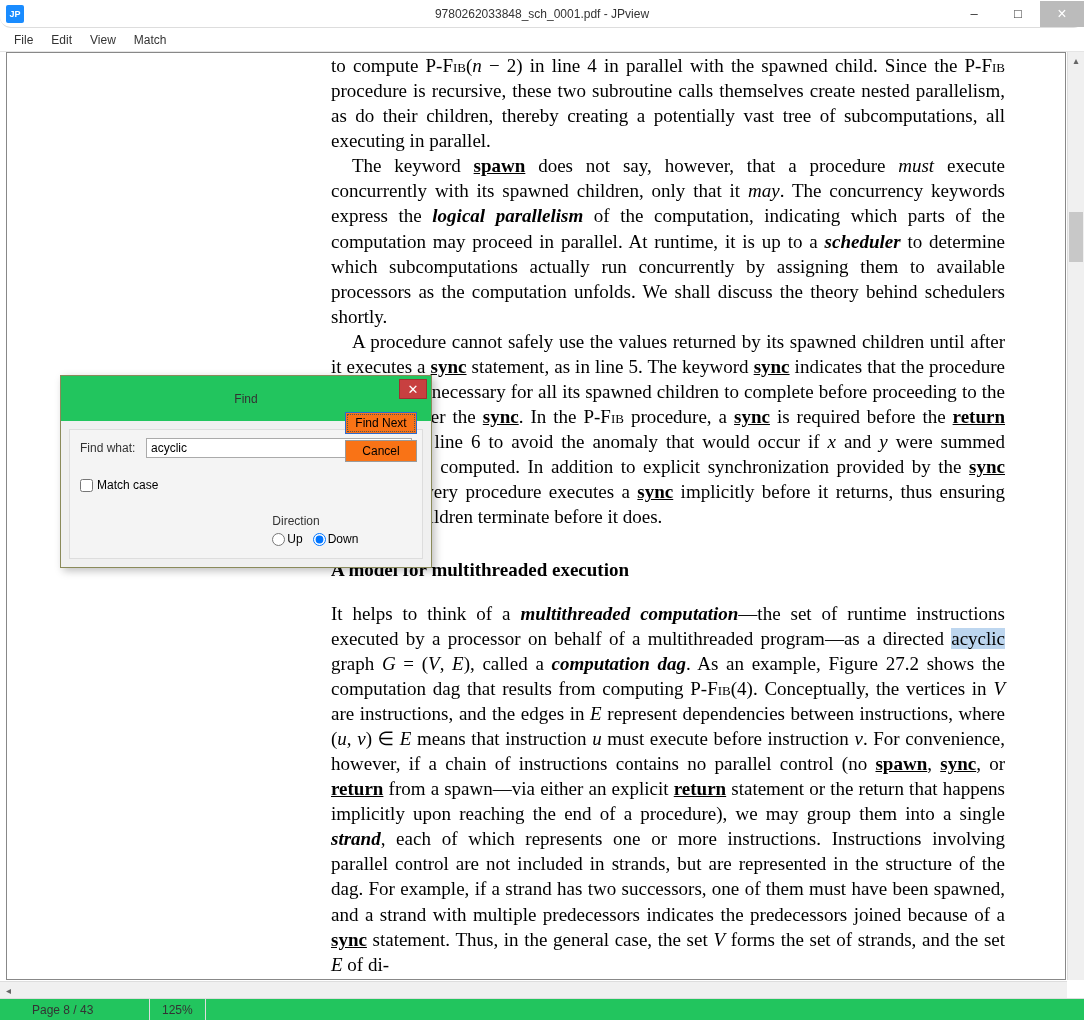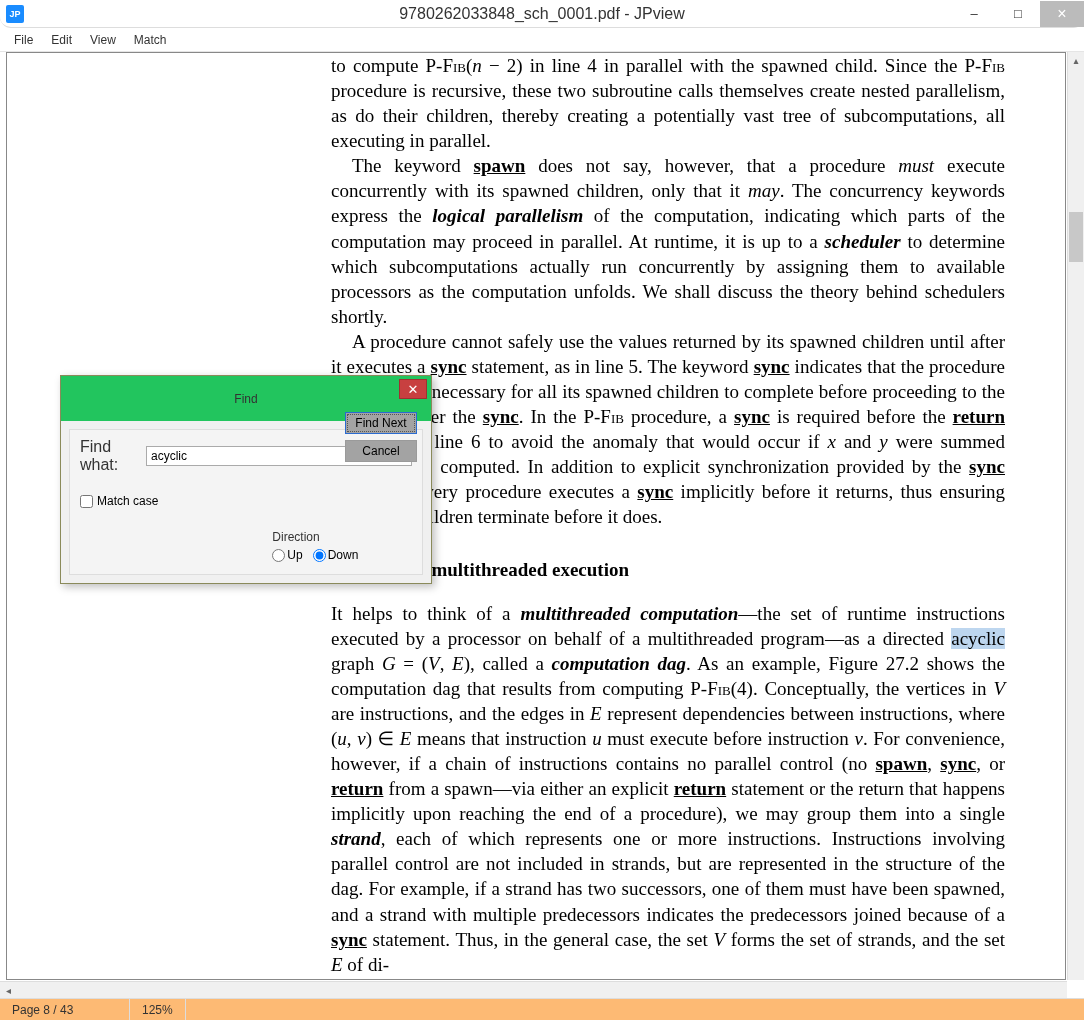--- a/index.html
+++ b/index.html
@@ -26,21 +26,21 @@
     margin: 0 6px;
     background: #1a8cff;
     color: #fff;
     font-size: 9px;
     font-weight: bold;
     display:flex; align-items:center; justify-content:center;
     border-radius:2px;
   }
   .title-text {
     position:absolute; left:0; right:0; text-align:center;
-    font-size:16px; color:#333; pointer-events:none;
+    font-size:12px; color:#333; pointer-events:none;
   }
   .win-controls { margin-left:auto; display:flex; }
   .win-btn {
     width:44px; height:26px;
     display:flex; align-items:center; justify-content:center;
     font-size:13px; color:#333;
   }
   .win-btn.close-btn { background:#bbb; color:#fff; font-size:16px;}
   .menubar {
     height:24px;
@@ -105,24 +105,24 @@
     position:absolute; left:0; right:17px; bottom:0; height:17px;
     background:#f0f0f0; border-top:1px solid #ddd;
   }
   .hscroll .arrow-left {
     position:absolute; left:0; top:0; bottom:0; width:17px;
     display:flex; align-items:center; justify-content:center;
     color:#666; font-size:10px;
   }
   .statusbar {
     position:absolute; left:0; right:0; bottom:0; height:22px;
-    background:#fdba74;
+    background:#22c55e;
     border-top:1px solid #ddd;
     display:flex; align-items:center;
-    font-size:12px; color:#333;
+    font-size:12px; color:#333;padding-left:20px;
   }
   .status-cell { padding:0 12px; border-right:1px solid #ddd; height:100%; display:flex; align-items:center;}
   .status-cell:first-child{ width:130px;}
   
   .find-dialog {
     position:absolute;
     left:60px; top:375px;
     width:372px;
     background:#f0f0f0;
     border:1px solid #8a8a5a;
@@ -142,33 +142,33 @@
     color:#fff; display:flex; align-items:center; justify-content:center;
     font-size:13px;
     border:1px solid #a03030;
   }
   .find-body {
     background:#f4f4f4;
     margin:8px; padding:8px 10px 12px 10px;
     border:1px solid #ddd;
   }
   .find-row { display:flex; align-items:center; gap:8px; }
-  .find-label { font-size:16px; color:#333; width:58px;}
+  .find-label { font-size:12px; color:#333; width:58px;}
   .find-input {
     flex:1; height:20px; border:1px solid #aaa;
     padding:1px 4px; font-size:12px; background:#fff;
     width:180px;
   }
   .find-buttons {
     position:absolute; right:14px; top:36px;
     display:flex; flex-direction:column; gap:6px;
   }
   .dlg-btn {
     width:72px; height:22px;
-    background:#a3a3a3;
+    background:#f97316;
     border:1px solid #9a9a9a;
     font-size:12px;
     display:flex; align-items:center; justify-content:center;
   }
   .dlg-btn.primary { border:1px solid #2a6bd0; outline:1px dotted #555; outline-offset:-3px;}
   .find-lower {
     display:flex; align-items:flex-start; margin-top:8px; gap:30px;
   }
   .matchcase { display:flex; align-items:center; gap:4px; font-size:12px; margin-top:12px;}
   .matchcase input { width:13px; height:13px;}

